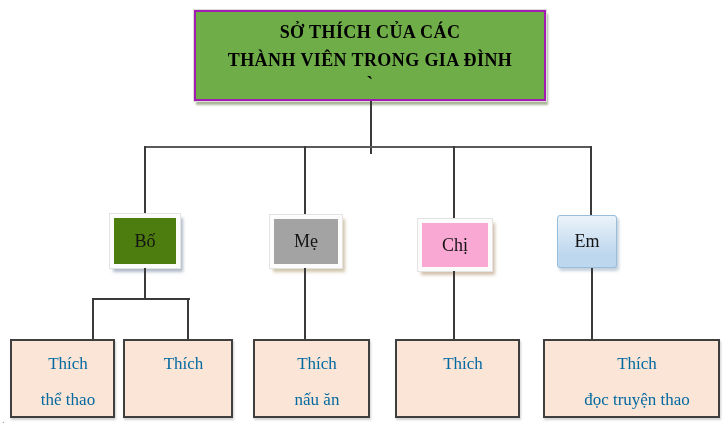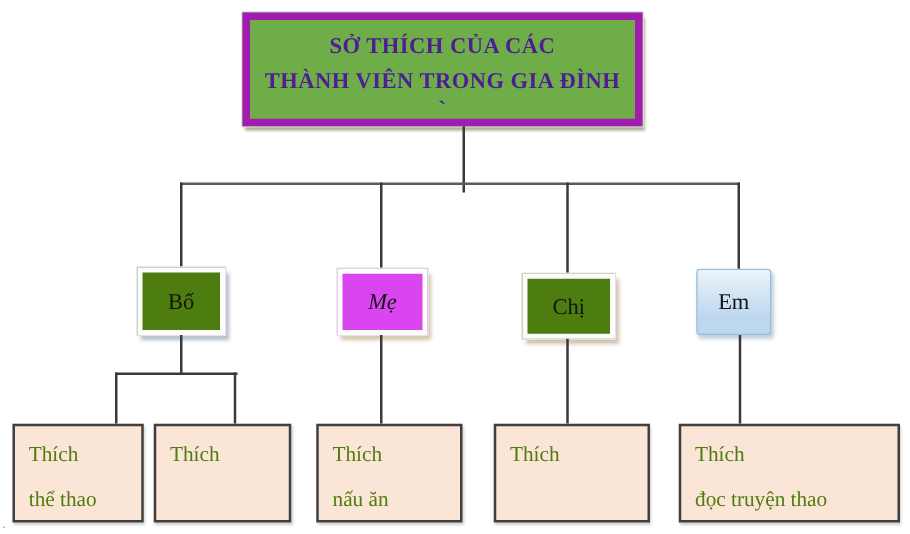--- a/index.html
+++ b/index.html
@@ -7,25 +7,25 @@
   .stage {
     position:relative; width:728px; height:427px; background:#ffffff;
     font-family:"Liberation Serif", serif; color:#111; overflow:hidden;
   }
   .line { position:absolute; background:#3a3a3a; }
   .line.h { height:2px; background:#5a5a5a; }
   .line.v { width:2px; }
 
   
   .title-box {
-    position:absolute; left:194px; top:10px; width:320px; height:91px;
-    border:6px solid #a21caf;
+    position:absolute; left:194px; top:10px; width:352px; height:91px;
+    border:2px solid #a21caf;
     box-shadow: 0 0 0 1px #dcdcdc, 2px 4px 2px rgba(140,158,118,0.75);
     text-align:center; font-weight:bold; font-size:18px; letter-spacing:0.4px;
-    line-height:28px; padding-top:6px; color:#4c1d95;
+    line-height:28px; padding-top:6px; color:#000000;
   }
   .title-box .accent { font-size:20px; line-height:20px; display:block; font-weight:bold; }
 
   
   .member {
     position:absolute; display:flex; align-items:center; justify-content:center;
     font-size:18px; color:#141414;
     border:4px solid #fcfcfc;
   }
   .m-bo  { left:110px; top:214px; width:70px; height:54px;
@@ -37,21 +37,21 @@
   .m-em  { left:557px; top:215px; width:60px; height:53px;
            border:1px solid #98bede; border-radius:3px;
            background-image:linear-gradient(rgba(255,255,255,0.7), rgba(255,255,255,0) 75%);
            box-shadow:2px 3px 3px rgba(125,150,175,0.45); }
 
   
   .hobby {
     position:absolute; top:339px; height:79px;
     border:2px solid #3f3f3f;
     box-shadow:1px 2px 2px rgba(120,120,120,0.35);
-    font-size:17px; line-height:36px; padding:5px 0 0 11px; color:#4d7c0f;
+    font-size:17px; line-height:36px; padding:5px 0 0 11px; color:#0369a1;text-align:center;
   }
   .hobby span { display:block; }
   .h1 { left:10px;  width:105px; }
   .h2 { left:123px; width:110px; }
   .h3 { left:253px; width:117px; }
   .h4 { left:395px; width:125px; }
   .h5 { left:543px; width:177px; }
 
   
   .v-top   { left:370px; top:101px; height:53px; }
@@ -84,24 +84,24 @@
   <div class="line v v-top"></div>
   <div class="line h h-main"></div>
   <div class="line v v-bo"></div>
   <div class="line v v-me"></div>
   <div class="line v v-chi"></div>
   <div class="line v v-em"></div>
 
   <div class="member m-bo" style="background-color: #4d7c0f;">
     <span>Bố</span>
   </div>
-  <div class="member m-me" style="background-color: #d946ef; font-style: italic;">
+  <div class="member m-me" style="background-color: #a3a3a3;">
     <span>Mẹ</span>
   </div>
-  <div class="member m-chi" style="background-color: #4d7c0f;">
+  <div class="member m-chi" style="background-color: #f9a8d4;">
     <span>Chị</span>
   </div>
   <div class="member m-em" style="background-color: rgb(189, 215, 238);">
     <span>Em</span>
   </div>
 
   <div class="line v v-bo-stem"></div>
   <div class="line h-bo" style="position:absolute;height:2px;"></div>
   <div class="line v v-hob1"></div>
   <div class="line v v-hob2"></div>

